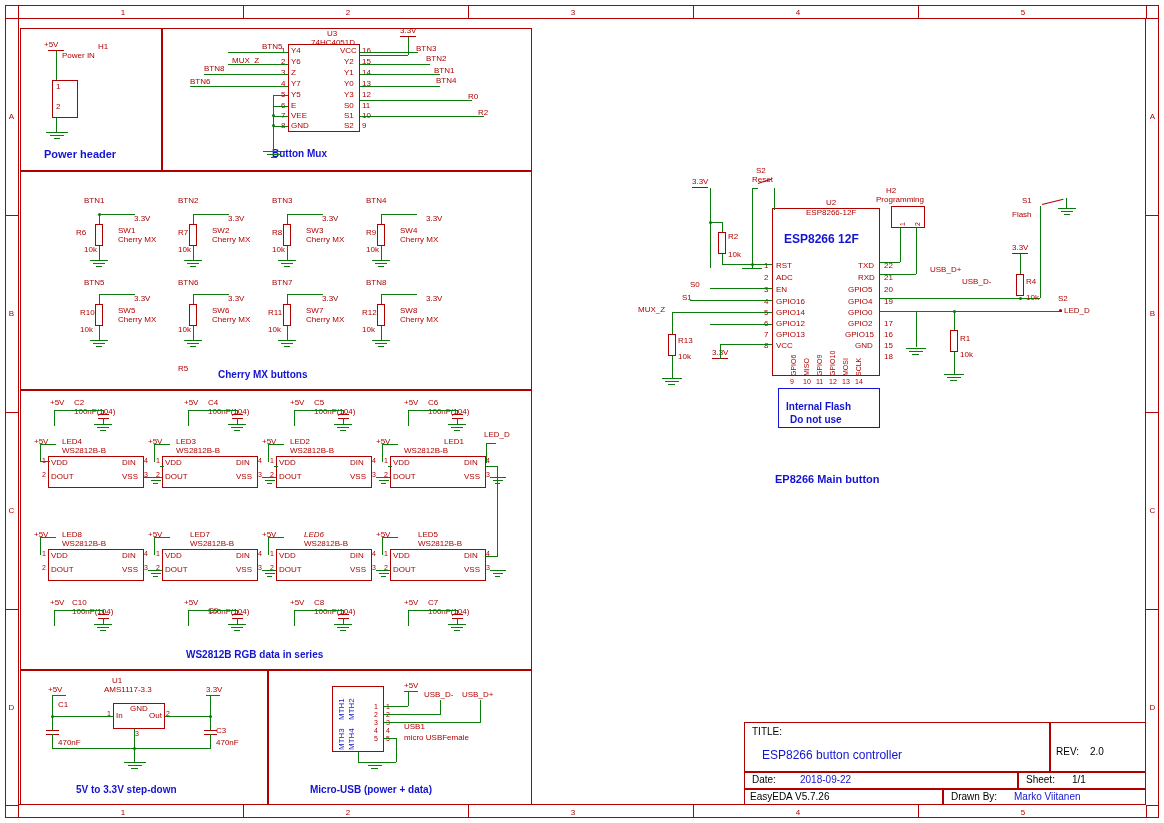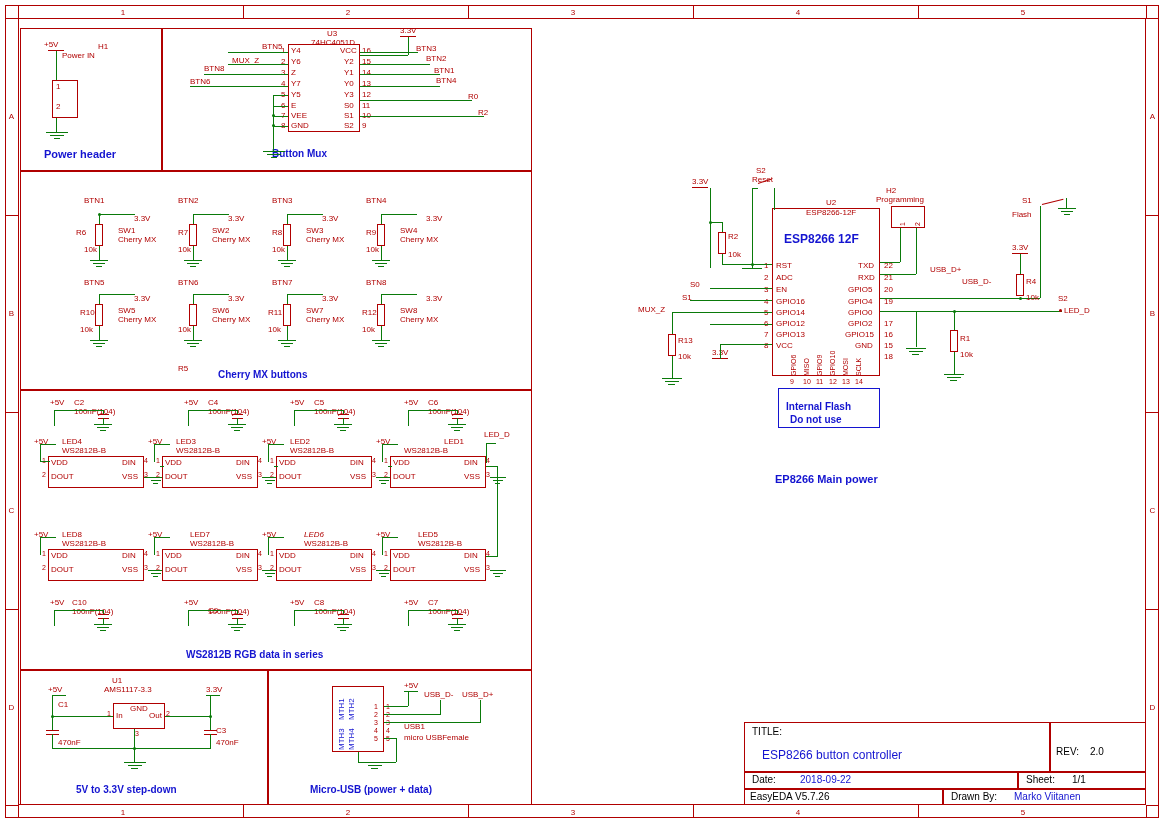--- a/index.html
+++ b/index.html
@@ -655,21 +655,21 @@
   <div class="w" style="left:384px;top:722px;width:96px;height:1px;"></div>
   <div class="w" style="left:480px;top:700px;width:1px;height:23px;"></div>
   <div class="w" style="left:384px;top:738px;width:12px;height:1px;"></div>
   <div class="w" style="left:396px;top:738px;width:1px;height:24px;"></div>
   <div class="w" style="left:358px;top:752px;width:1px;height:10px;"></div>
   <div class="w" style="left:358px;top:762px;width:38px;height:1px;"></div>
   <div class="gnd1" style="left:364px;top:762px;width:22px;"></div>
   <div class="gnd1" style="left:368px;top:765px;width:14px;"></div>
   <div class="gnd1" style="left:371px;top:768px;width:7px;"></div>
 
-  <div class="capc" style="left:775px;top:473px;font-size:11px;">EP8266 Main power</div>
+  <div class="capc" style="left:775px;top:473px;font-size:11px;">EP8266 Main button</div>
 
   <div class="chip" style="left:772px;top:208px;width:108px;height:168px;"></div>
   <div class="lbl" style="left:826px;top:198px;">U2</div>
   <div class="lbl" style="left:806px;top:208px;">ESP8266-12F</div>
   <div class="tblb" style="left:784px;top:232px;font-size:12px;font-weight:bold;">ESP8266 12F</div>
 
   <div class="lbl" style="left:764px;top:261px;">1</div>
     <div class="lbl" style="left:776px;top:261px;">RST</div>
   <div class="lbl" style="left:764px;top:273px;">2</div>
     <div class="lbl" style="left:776px;top:273px;">ADC</div>

